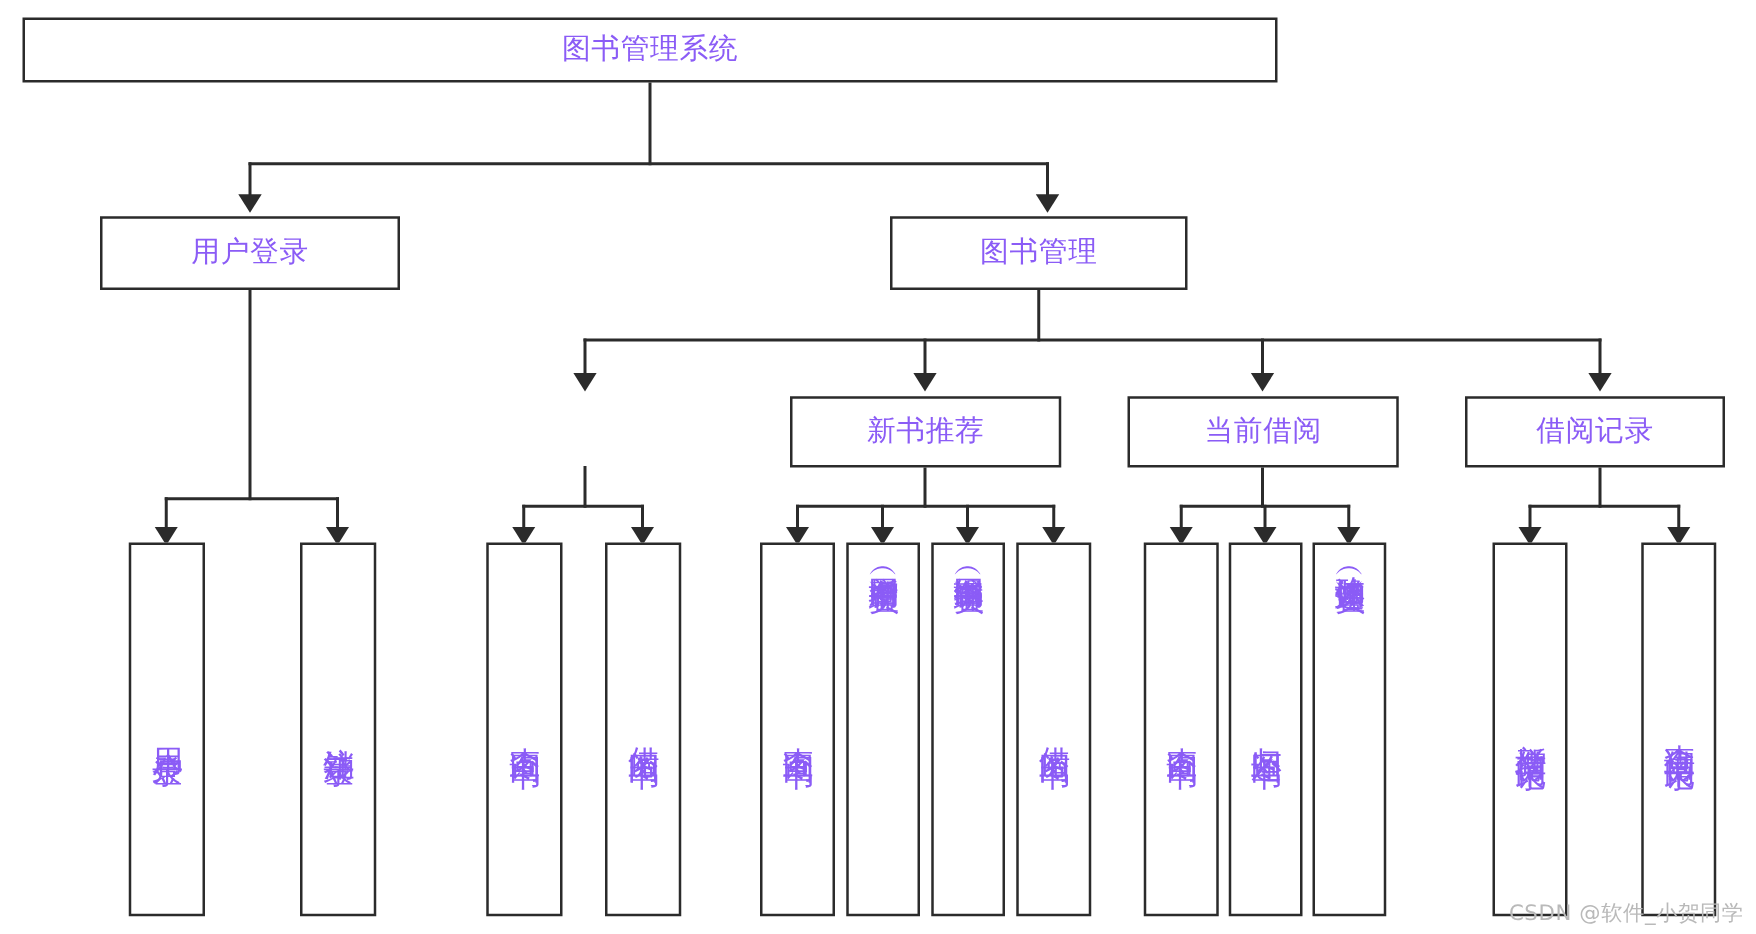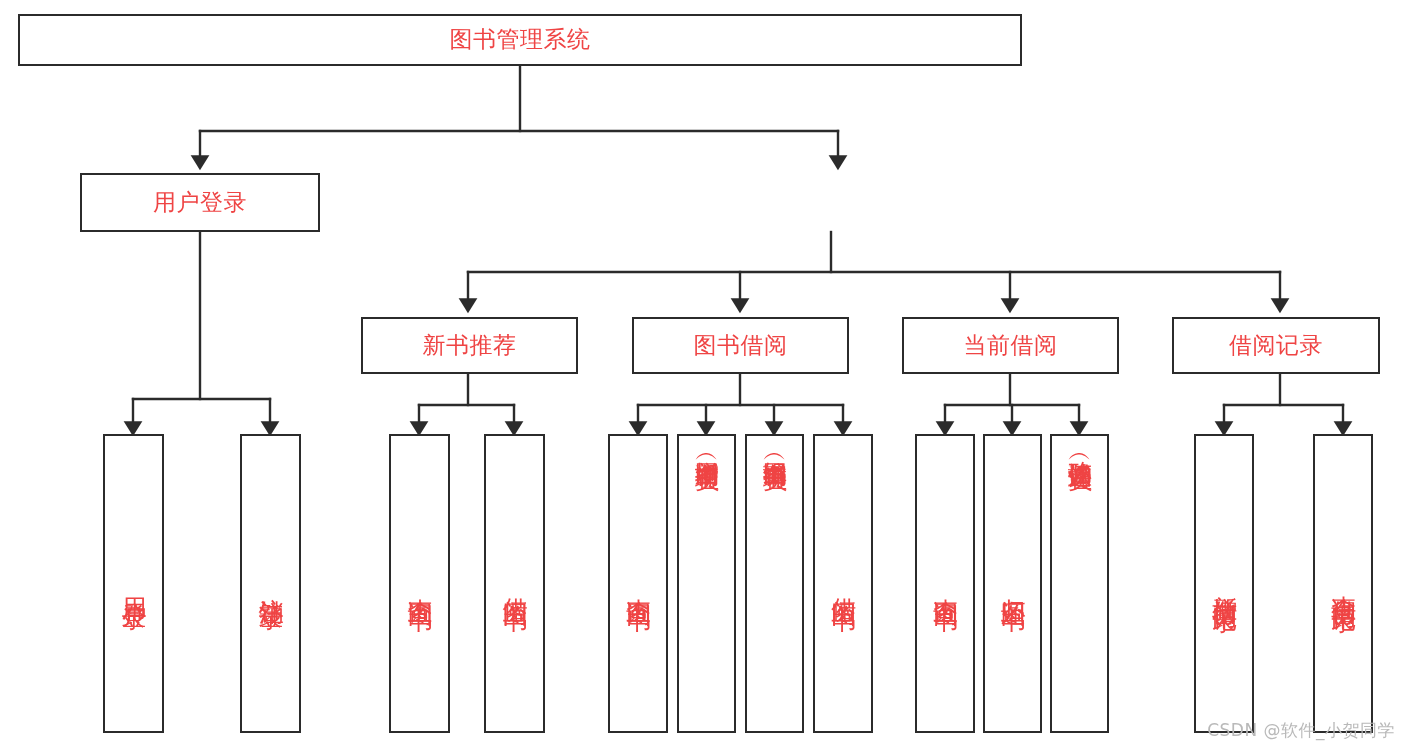--- a/index.html
+++ b/index.html
@@ -30,21 +30,21 @@
   .node {
     position: absolute;
     box-sizing: border-box;
     background: #ffffff;
     border: 2px solid #2b2b2b;
     display: flex;
     align-items: center;
     justify-content: center;
     text-align: center;
     line-height: 1.18;
-    color: #ef4444;
+    color: #8b5cf6;
     z-index: 2;
   }
   .node-label {
     display: block;
     white-space: pre-line;
   }
   
   .node.horiz .node-label {
     writing-mode: horizontal-tb;
     font-size: 23px;
@@ -140,27 +140,27 @@
   </svg>
 
   <div class="node horiz root" style="left:18px; top:14px; width:1004px; height:52px;">
     <span class="node-label">图书管理系统</span>
   </div>
 
   <div class="node horiz" style="left:80px; top:173px; width:240px; height:59px;">
     <span class="node-label">用户登录</span>
   </div>
 
-
-  <div class="node horiz" style="left:361px; top:317px; width:217px; height:57px;">
+  <div class="node horiz" style="left:712px; top:173px; width:238px; height:59px;">
+    <span class="node-label">图书管理</span>
+  </div>
+
+
+  <div class="node horiz" style="left:632px; top:317px; width:217px; height:57px;">
     <span class="node-label">新书推荐</span>
-  </div>
-
-  <div class="node horiz" style="left:632px; top:317px; width:217px; height:57px;">
-    <span class="node-label">图书借阅</span>
   </div>
 
   <div class="node horiz" style="left:902px; top:317px; width:217px; height:57px;text-align:right;">
     <span class="node-label">当前借阅</span>
   </div>
 
   <div class="node horiz" style="left:1172px; top:317px; width:208px; height:57px;">
     <span class="node-label">借阅记录</span>
   </div>
 

